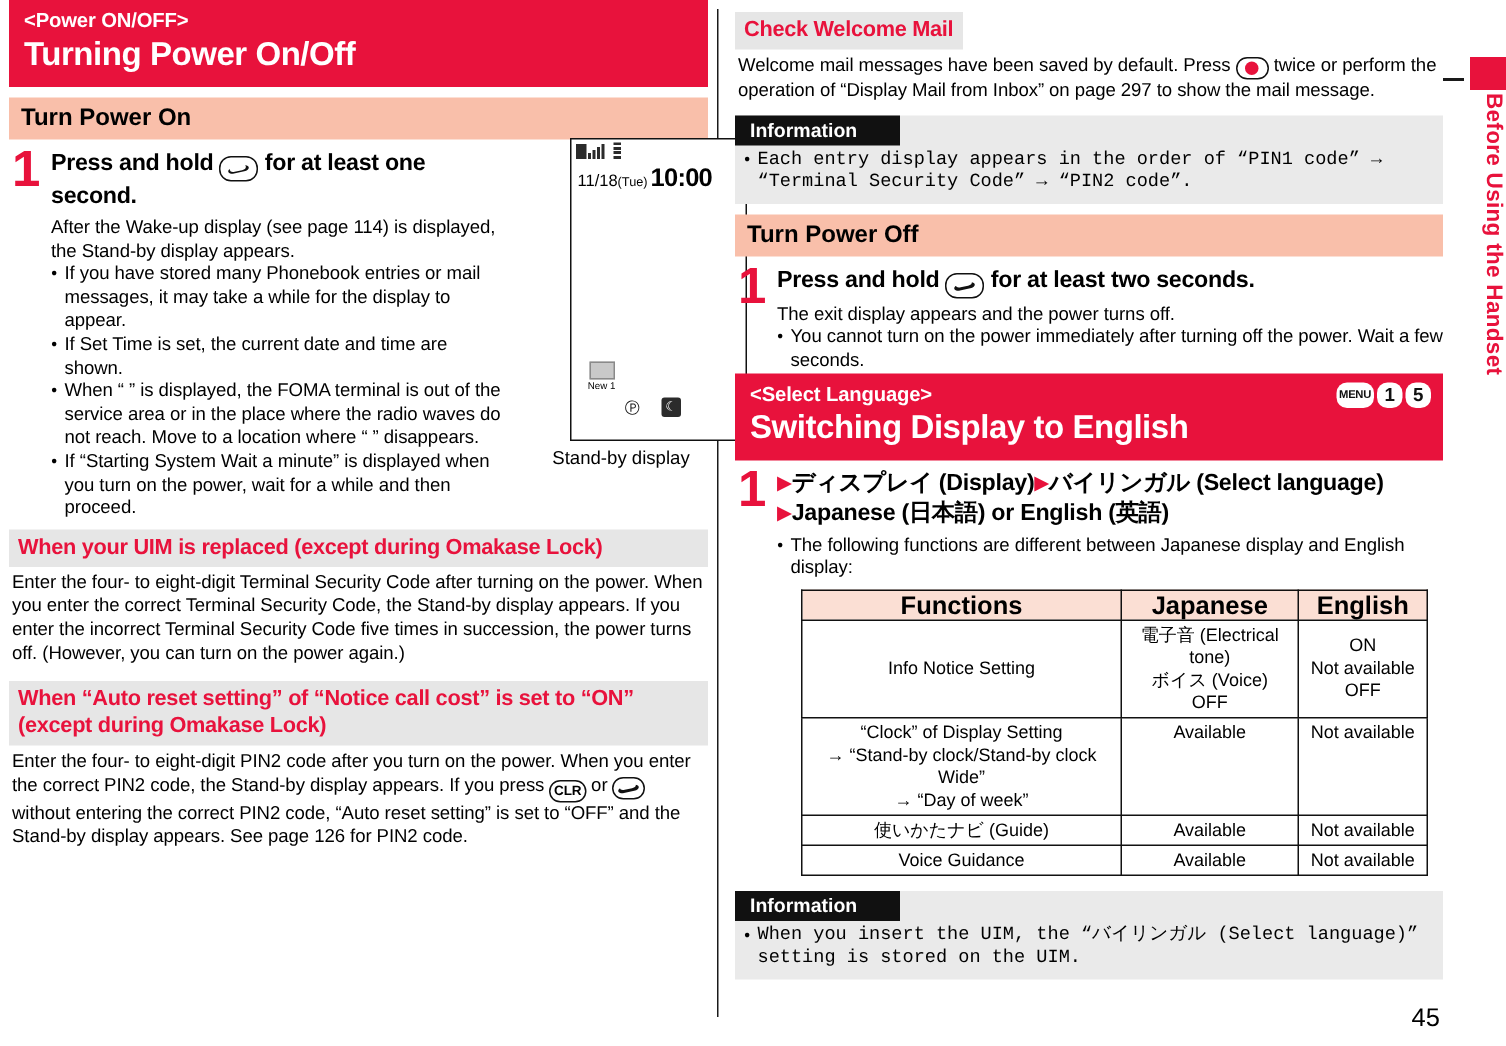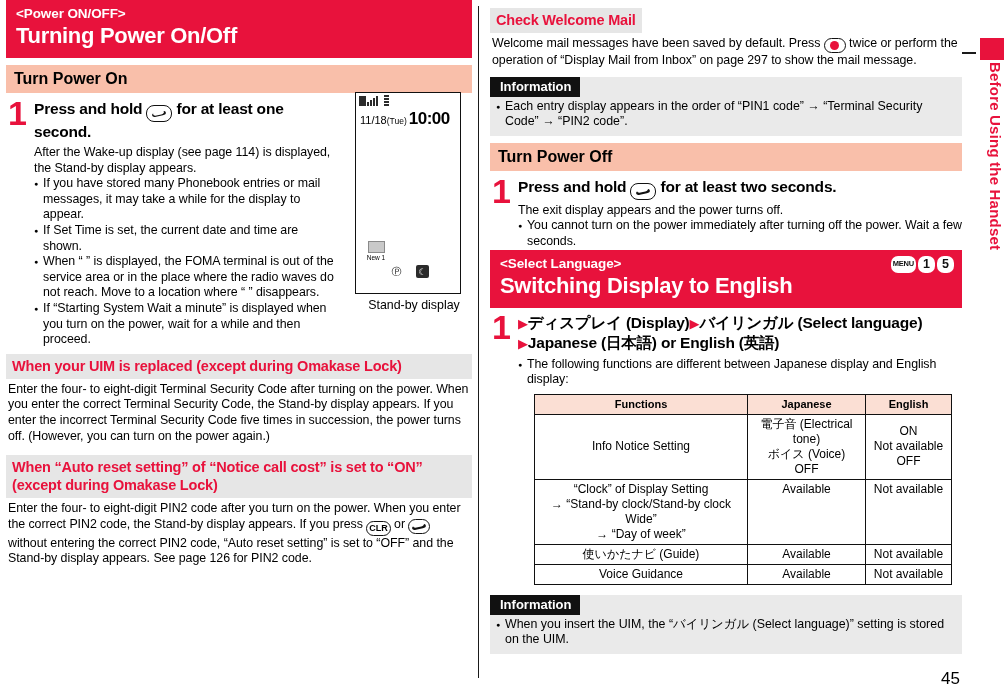--- a/index.html
+++ b/index.html
@@ -160,23 +160,24 @@
   }
 
   
   .rarrow { color: #e8123c; font-size: 13px; vertical-align: 0.5px; }
 
   
   .figure {
     position: absolute; left: 349px; top: 92px; width: 118px;
   }
   .screen {
-    width: 106px; height: 202px;
+    width: 118px; height: 202px;
     border: 1.6px solid #111; background: #fff;
     position: relative;
+    margin-left: 25px;
   }
   .screen .statusbar {
     position: absolute; left: 3px; top: 2px;
     display: flex; gap: 6px; align-items: flex-start;
   }
   .sig {
     display: flex; align-items: flex-end; gap: 1px; height: 11px;
   }
   .sig .blk { width: 7px; height: 10px; background: #2b2b2b; }
   .sig .b1 { width: 2px; height: 4px; background: #2b2b2b; }
@@ -209,39 +210,39 @@
     font-size: 10px; color: #111;
   }
   .tico.box { background: #2b2b2b; color: #fff; border-radius: 2px; font-size: 9px; }
   .figcap { text-align: center; font-size: 12.4px; margin-top: 4px; }
 
   
   .infobox { background: #eaeaea; padding: 0 0 6px 0; margin-top: 8px; }
   .infobox .infotag {
     display: inline-block; background: #111; color: #fff;
     font-weight: bold; font-size: 13px; line-height: 17px;
-    padding: 1px 8px 2px 10px;
-  }
-  .infobox .infobody { padding: 2px 8px 0 6px; }
+    padding: 1px 28px 2px 10px;
+  }
+  .infobox .infobody { padding: 2px 8px 0 6px; font-family: Liberation Mono, monospace; }
 
   
   table.cmp {
     border-collapse: collapse;
     margin: 6px 0 0 44px;
     width: 418px;
     font-size: 12px;
   }
   table.cmp th, table.cmp td {
     border: 1px solid #111;
     text-align: center;
     vertical-align: middle;
     padding: 2px 3px;
     line-height: 15px;
   }
-  table.cmp thead th { background: #fbdfd4; font-weight: bold; font-size: 11px; }
+  table.cmp thead th { background: #fbdfd4; font-weight: bold; font-size: 17px; }
   table.cmp td.multiline { white-space: pre-line; }
 
   
   .pageno {
     position: absolute; right: 44px; bottom: 8px;
     font-size: 17px;
     text-align: center;
   }
 </style>
 </head>

